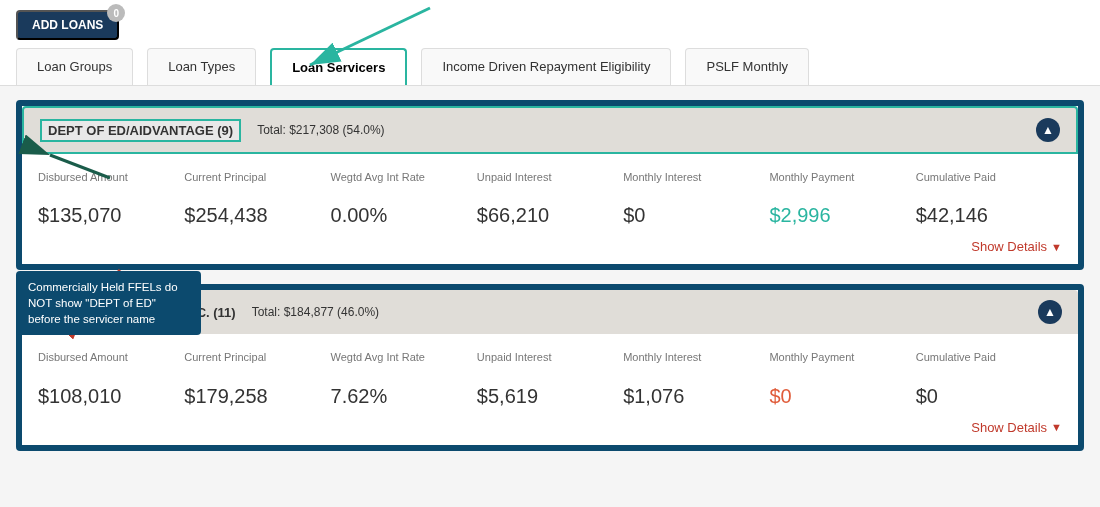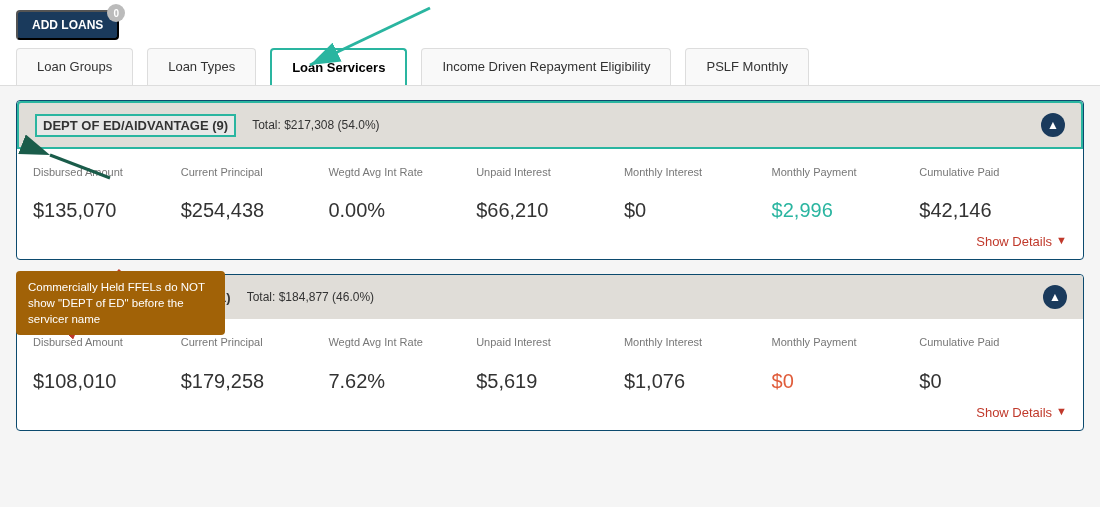--- a/index.html
+++ b/index.html
@@ -74,21 +74,21 @@
 
     
     .main-content {
       padding: 14px 16px;
       position: relative;
     }
 
     
     .servicer-card {
       background: #fff;
-      border: 1px solid #0c4a6e;
+      border: 6px solid #0c4a6e;
       border-radius: 4px;
       margin-bottom: 14px;
     }
 
     .servicer-header {
       background: #e0ddd8;
       padding: 10px 16px;
       display: flex;
       align-items: center;
       justify-content: space-between;
@@ -175,38 +175,39 @@
       display: flex;
       justify-content: flex-end;
       padding: 4px 16px 10px 16px;
     }
 
     .show-details-link {
       color: #c0392b;
       font-size: 13px;
       cursor: pointer;
       display: flex;
+      align-items: center;
       gap: 4px;
     }
 
     .show-details-link .chevron-down {
       font-size: 11px;
     }
 
     
     .tooltip-box {
       position: absolute;
       left: 16px;
       top: 185px;
-      background: #a16207;
+      background: #0c4a6e;
       color: #fff;
       font-size: 11.5px;
       padding: 8px 12px;
       border-radius: 4px;
-      width: 209px;
+      width: 185px;
       line-height: 1.4;
       z-index: 10;
     }
 
     
     .arrows-svg {
       position: absolute;
       top: 0;
       left: 0;
       width: 1100px;

